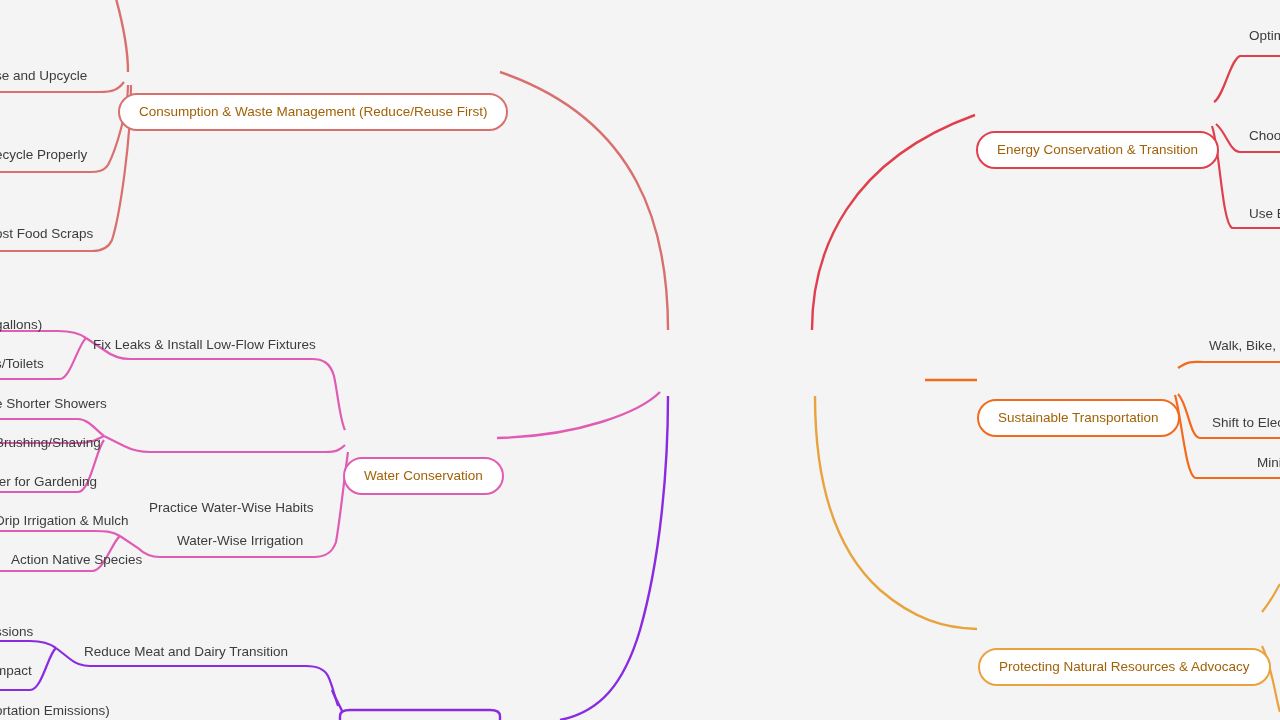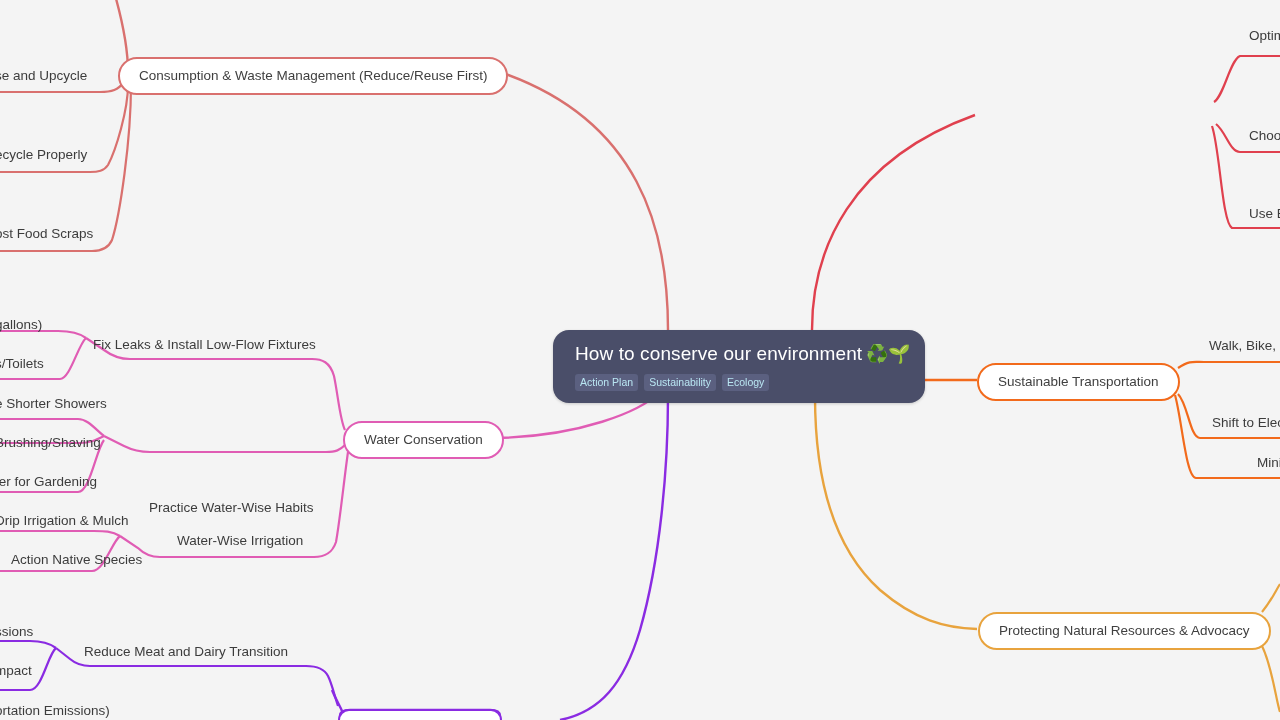--- a/index.html
+++ b/index.html
@@ -67,25 +67,26 @@
     font-family: "Liberation Sans", sans-serif;
   }
   
   .pill {
     position: absolute;
     background: #ffffff;
     border: 2px solid #cccccc;
     border-radius: 999px;
     padding: 9px 19px;
     font-size: 13.5px;
-    color: #404040;
+    color: #a16207;
     white-space: nowrap;
     box-sizing: border-box;
     z-index: 30;
     line-height: 1.15;
+    margin-top: 36px;
   }
   
   .leaf {
     position: absolute;
     font-size: 13.5px;
     color: #3c3c3c;
     white-space: nowrap;
     z-index: 20;
     line-height: 1.15;
   }
@@ -153,39 +154,32 @@
 
     <path d="M 1178 394 C 1188 404 1190 438 1200 438 L 1280 438" fill="none" stroke="#f26a1b" stroke-width="2.2"></path>
 
     <path d="M 1175 395 C 1182 420 1186 478 1196 478 L 1280 478" fill="none" stroke="#f26a1b" stroke-width="2.2"></path>
 
     <path d="M 815 396 C 815 470 830 545 880 590 C 915 620 945 628 977 629" fill="none" stroke="#e8a33d" stroke-width="2.4"></path>
     <path d="M 1262 612 C 1272 600 1276 590 1280 584" fill="none" stroke="#e8a33d" stroke-width="2.2"></path>
     <path d="M 1262 646 C 1272 666 1276 700 1280 712" fill="none" stroke="#e8a33d" stroke-width="2.2"></path>
   </svg>
 
-  <div class="root-node" style="left: 553px; top: 330px; width: 372px; background: rgb(74, 78, 105);">
-    <div class="root-title">
-      <span>How to conserve our environment</span><span class="root-emoji">♻️🌱</span>
-    </div>
-    <div class="root-tags">
-      <span class="tag">Action Plan</span>
-      <span class="tag">Sustainability</span>
-      <span class="tag">Ecology</span>
-    </div>
-  </div>
 
   <div class="pill" style="left:118px; top:57px; border-color:#d9706e;">
     <span>Consumption &amp; Waste Management (Reduce/Reuse First)</span>
   </div>
 
   <div class="pill" style="left:343px; top:421px; border-color:#e05cb4;">
     <span>Water Conservation</span>
   </div>
 
+  <div class="pill" style="left:976px; top:95px; border-color:#e0404e;">
+    <span>Energy Conservation &amp; Transition</span>
+  </div>
 
   <div class="pill" style="left:977px; top:363px; border-color:#f26a1b;">
     <span>Sustainable Transportation</span>
   </div>
 
   <div class="pill" style="left:978px; top:612px; border-color:#e8a33d;">
     <span>Protecting Natural Resources &amp; Advocacy</span>
   </div>
 
   <div class="pill" style="left:338px; top:709px; width:164px; border-color:#8a2be2;">

